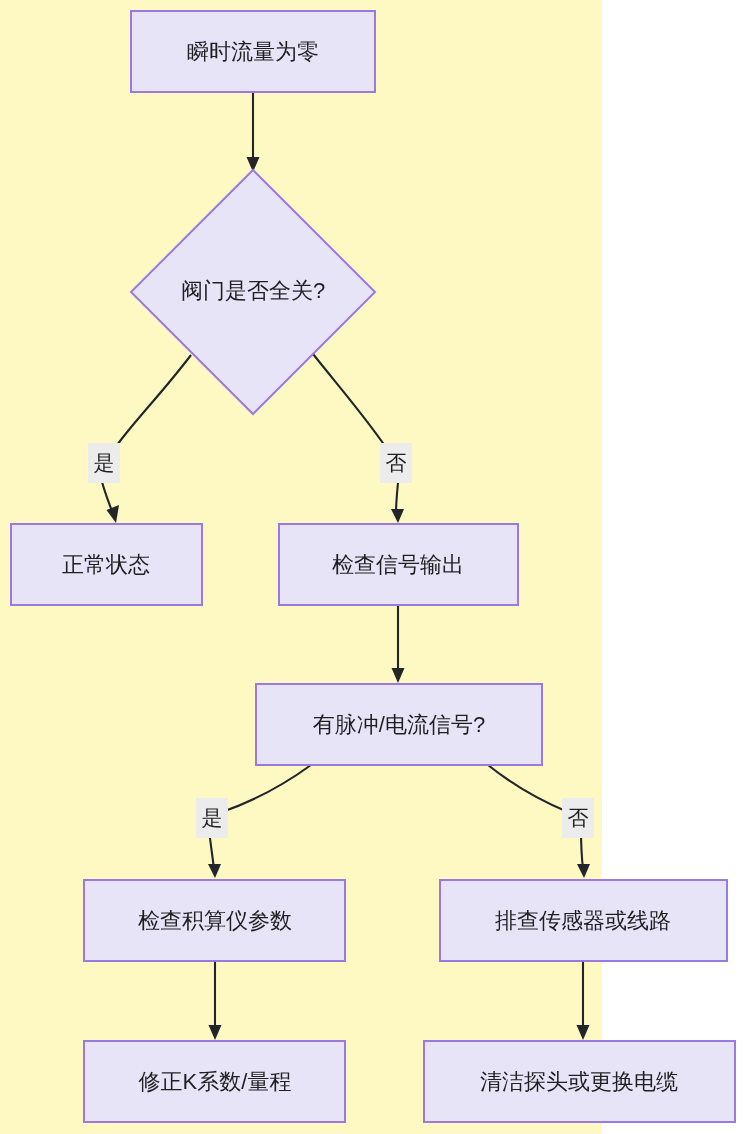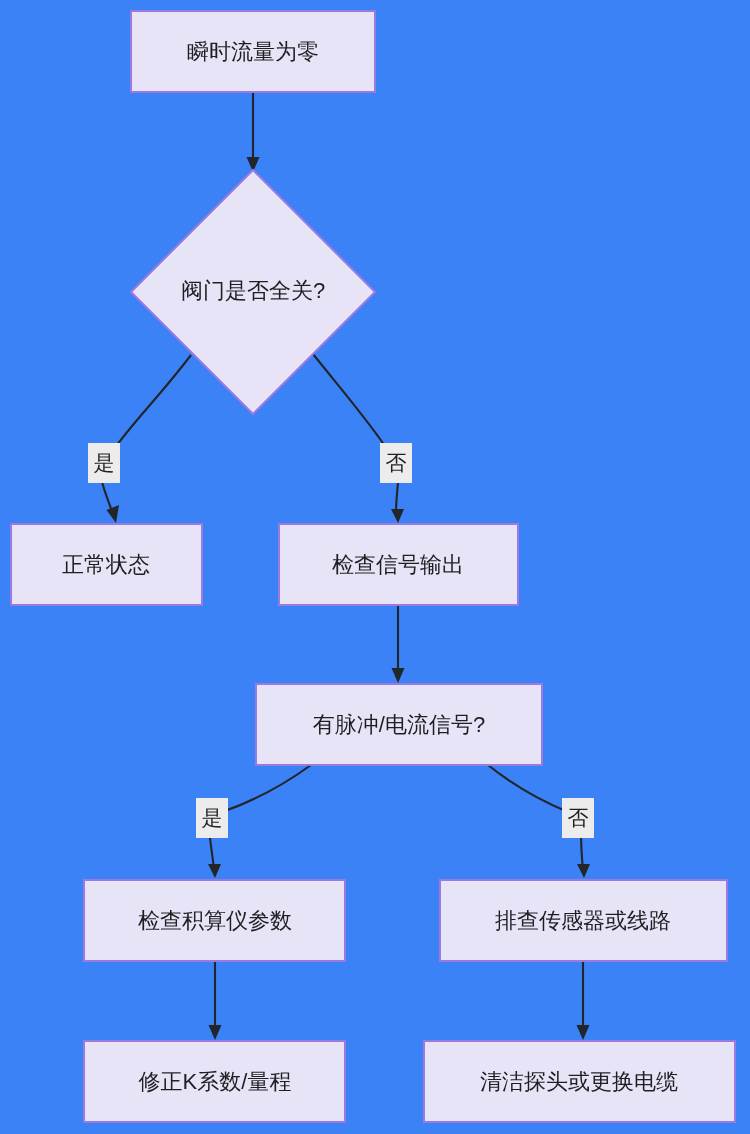--- a/index.html
+++ b/index.html
@@ -8,23 +8,23 @@
     background: #ffffff;
   }
   body {
     width: 750px;
     height: 1134px;
     font-family: "Liberation Sans", "DejaVu Sans", sans-serif;
     overflow: hidden;
   }
   #flowchart-root {
     position: relative;
-    width: 750px;
+    width: 602px;
     height: 1134px;
-    background: #3b82f6;
+    background: #fef9c3;
   }
   svg#diagram {
     display: block;
     width: 750px;
     height: 1134px;
   }
   .node-shape {
     fill: #e8e4f8;
     stroke: #9a7ae0;
     stroke-width: 2;

